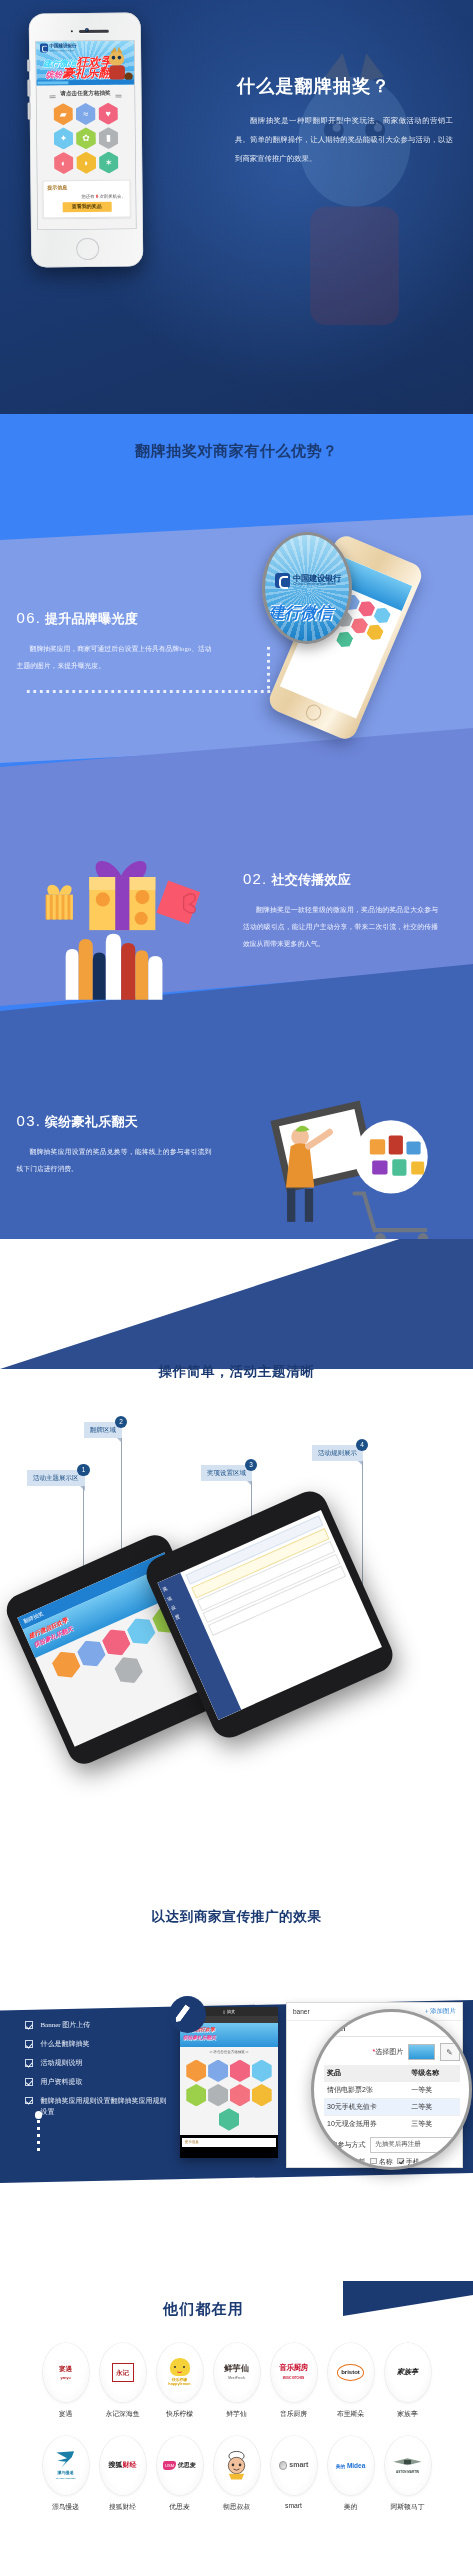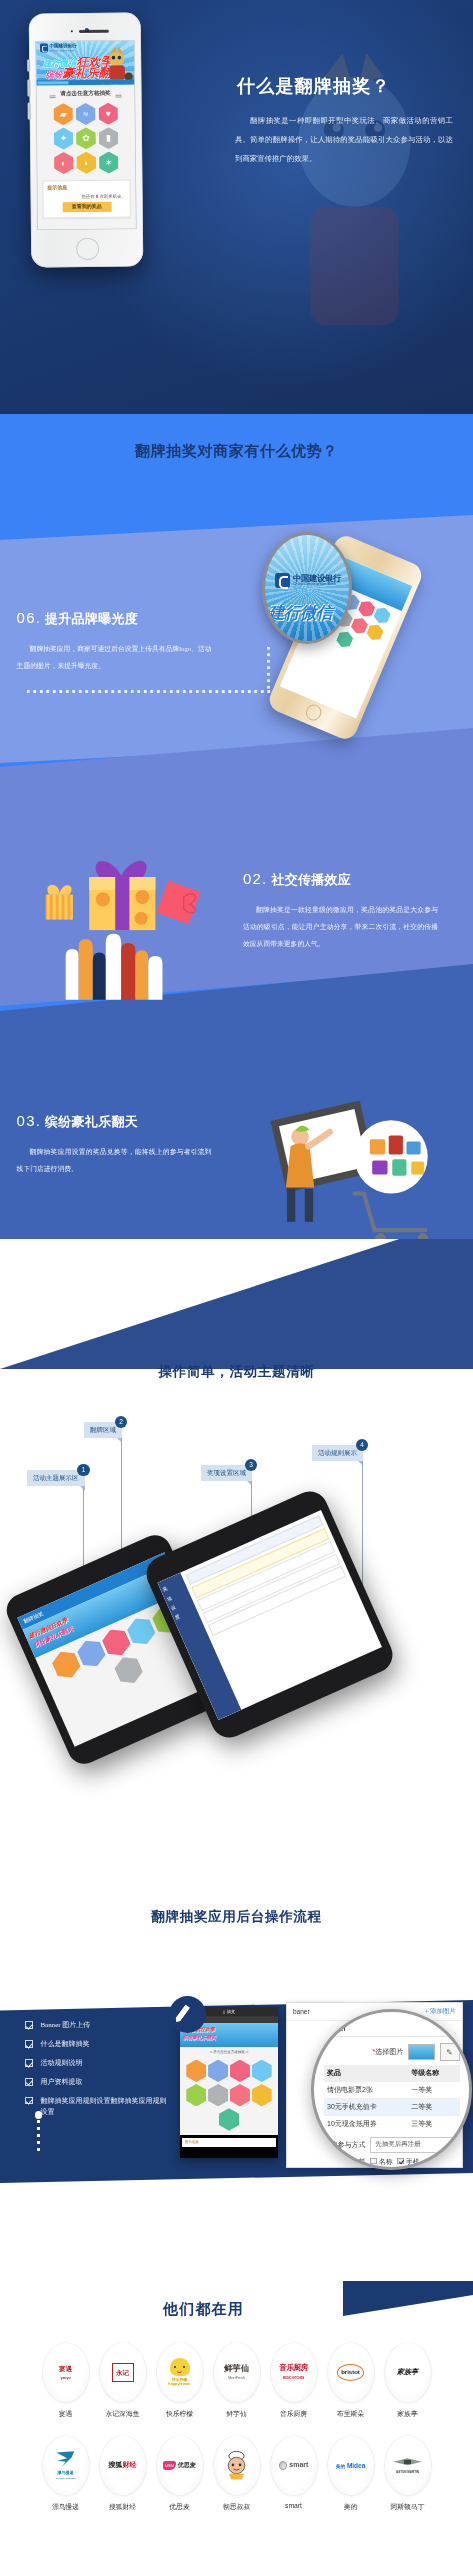--- a/index.html
+++ b/index.html
@@ -491,21 +491,21 @@
           <div style="border:0.6px solid #e0e0e0;padding:2.4px;margin-bottom:1.8px;">&nbsp;</div>
           <div style="border:0.6px solid #e0e0e0;padding:2.4px;margin-bottom:1.8px;">&nbsp;</div>
           <div style="border:0.6px solid #e0e0e0;padding:2.4px;">&nbsp;</div>
         </div>
       </div>
     </div>
   </div>
 </div>
 
 <div class="sec" id="s4">
-  <div class="s4-title">翻牌抽奖应用后台操作流程</div>
+  <div class="s4-title">以达到商家宣传推广的效果</div>
   <div class="navyband"></div>
 
   <ul class="checklist">
     <li>
         <span class="ck"></span>
         <span>Banner 图片上传</span>
       </li>
     <li>
         <span class="ck"></span>
         <span>什么是翻牌抽奖</span>

